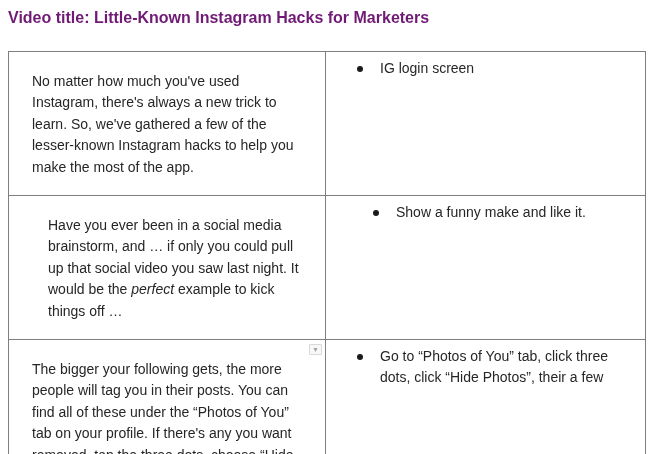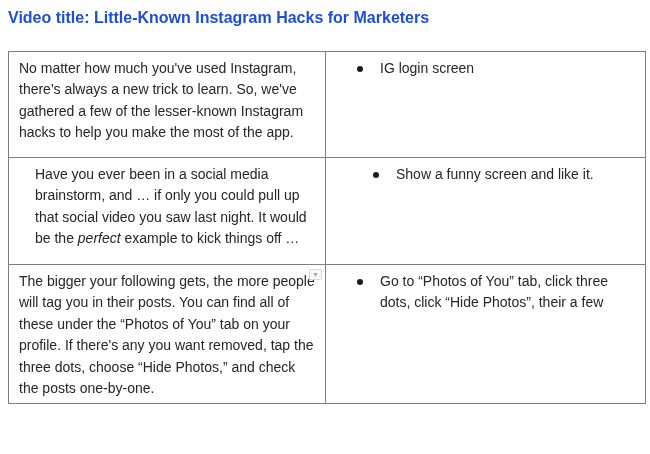--- a/index.html
+++ b/index.html
@@ -12,21 +12,21 @@
     height: 454px;
     font-family: "Liberation Sans", sans-serif;
     color: #262626;
     overflow: hidden;
   }
   .doc-title {
     margin: 0;
     padding: 7px 0 0 8px;
     font-size: 16px;
     font-weight: bold;
-    color: #1d4ed8;
+    color: #701a75;
     line-height: 21px;
   }
   .script-table {
     border-collapse: collapse;
     table-layout: fixed;
     margin: 23px 0 0 8px;
     width: 637px;
   }
   .col-script { width: 317px; }
   .col-notes  { width: 320px; }
@@ -35,21 +35,21 @@
     vertical-align: top;
     padding: 6px 8px 4px 10px;
     font-size: 14px;
     line-height: 21.4px;
     position: relative;
   }
   .script-table tr:nth-child(1) td { height: 95px; }
   .script-table tr:nth-child(2) td { height: 96px; padding-left: 26px; }
   .script-table tr:nth-child(3) td { height: 73px; }
   .script-table tr:nth-child(4) td { height: 133px; }
-  .script-text { margin: 0; }
+  .script-text { margin: 13px; }
   .script-text em { font-style: italic; }
   .notes-list {
     list-style: none;
     margin: 0;
     padding: 0;
   }
   .notes-list li {
     position: relative;
     padding-left: 44px;
   }
@@ -108,21 +108,21 @@
           </ul>
         </td>
       </tr>
 
       <tr>
         <td>
           <p class="script-text"><span>Have you ever been in a social media brainstorm, and … if only you could pull up that social video you saw last night. It would be the </span><em>perfect</em><span> example to kick things off …</span></p>
         </td>
         <td>
           <ul class="notes-list">
-            <li>Show a funny screen and like it.</li>
+            <li>Show a funny make and like it.</li>
           </ul>
         </td>
       </tr>
 
 
       <tr>
         <td>
           <span class="dropdown-btn">
               <span class="chev">▾</span>
             </span>

